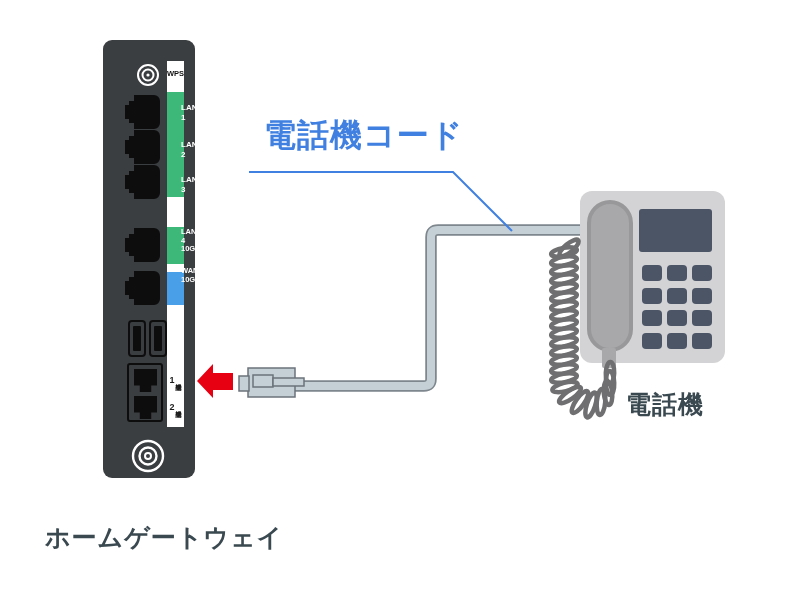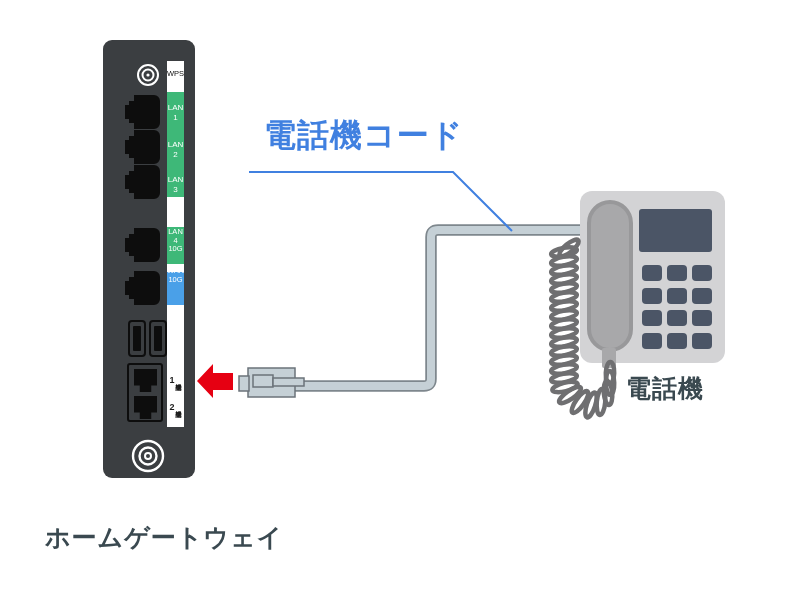--- a/index.html
+++ b/index.html
@@ -17,24 +17,24 @@
   }
   #strip{
     position:absolute;left:64px;top:21px;width:17px;height:366px;
     background:#ffffff;
   }
   .section{position:absolute;left:0;width:17px;}
   #sec-green1{top:31px;height:105px;background:#3eb878;}
   #sec-green2{top:166px;height:37px;background:#3eb878;}
   #sec-blue{top:211px;height:33px;background:#4aa0e8;}
   .strip-label{
-    position:absolute;left:0;width:17px;text-align:center;
-    font-weight:normal;white-space:pre-line;line-height:1.2;
-  }
-  .lan-label{font-size:8px;color:#ffffff;}
+    position:absolute;left:0;width:17px;
+    font-weight:bold;white-space:pre-line;line-height:1.2;
+  }
+  .lan-label{font-size:8px;color:#ffffff;padding-left:14px;}
   #wps-label{top:8px;font-size:7.5px;color:#111;}
   #lbl-lan1{top:42px;}
   #lbl-lan2{top:79px;}
   #lbl-lan3{top:114px;}
   #lbl-lan4{top:167px;font-size:7.5px;line-height:1.15;}
   #lbl-wan{top:205px;font-size:7.5px;}
   .jack-label{
     position:absolute;left:0;width:17px;height:26px;
     display:flex;align-items:center;justify-content:center;gap:1px;color:#1b1b1b;
   }
@@ -88,21 +88,21 @@
     background:#a8a8aa;border:4px solid #98989a;border-radius:25px;box-sizing:border-box;
   }
   #handset-tab{
     left:602px;top:348px;width:14px;height:20px;background:#a8a8aa;border-radius:2px;
   }
 
   
   .diagram-label{font-weight:bold;letter-spacing:1px;}
   #cord-callout-label{left:264px;top:114px;font-size:32px;color:#4080e0;}
   #gateway-label{left:45px;top:521px;font-size:25px;color:#3a4950;text-align:right;}
-  #phone-label{left:626px;top:372px;font-size:25px;color:#3a4950;}
+  #phone-label{left:626px;top:388px;font-size:25px;color:#3a4950;}
 
   svg{display:block;}
 </style>
 </head>
 <body>
 
 <div id="canvas">
 
   <svg class="abs" style="left:0;top:0" width="800" height="600">
     <path d="M292,386 H424 Q431,386 431,379 V237 Q431,230 438,230 H592" fill="none" stroke="#7e878d" stroke-width="11.5"></path>

